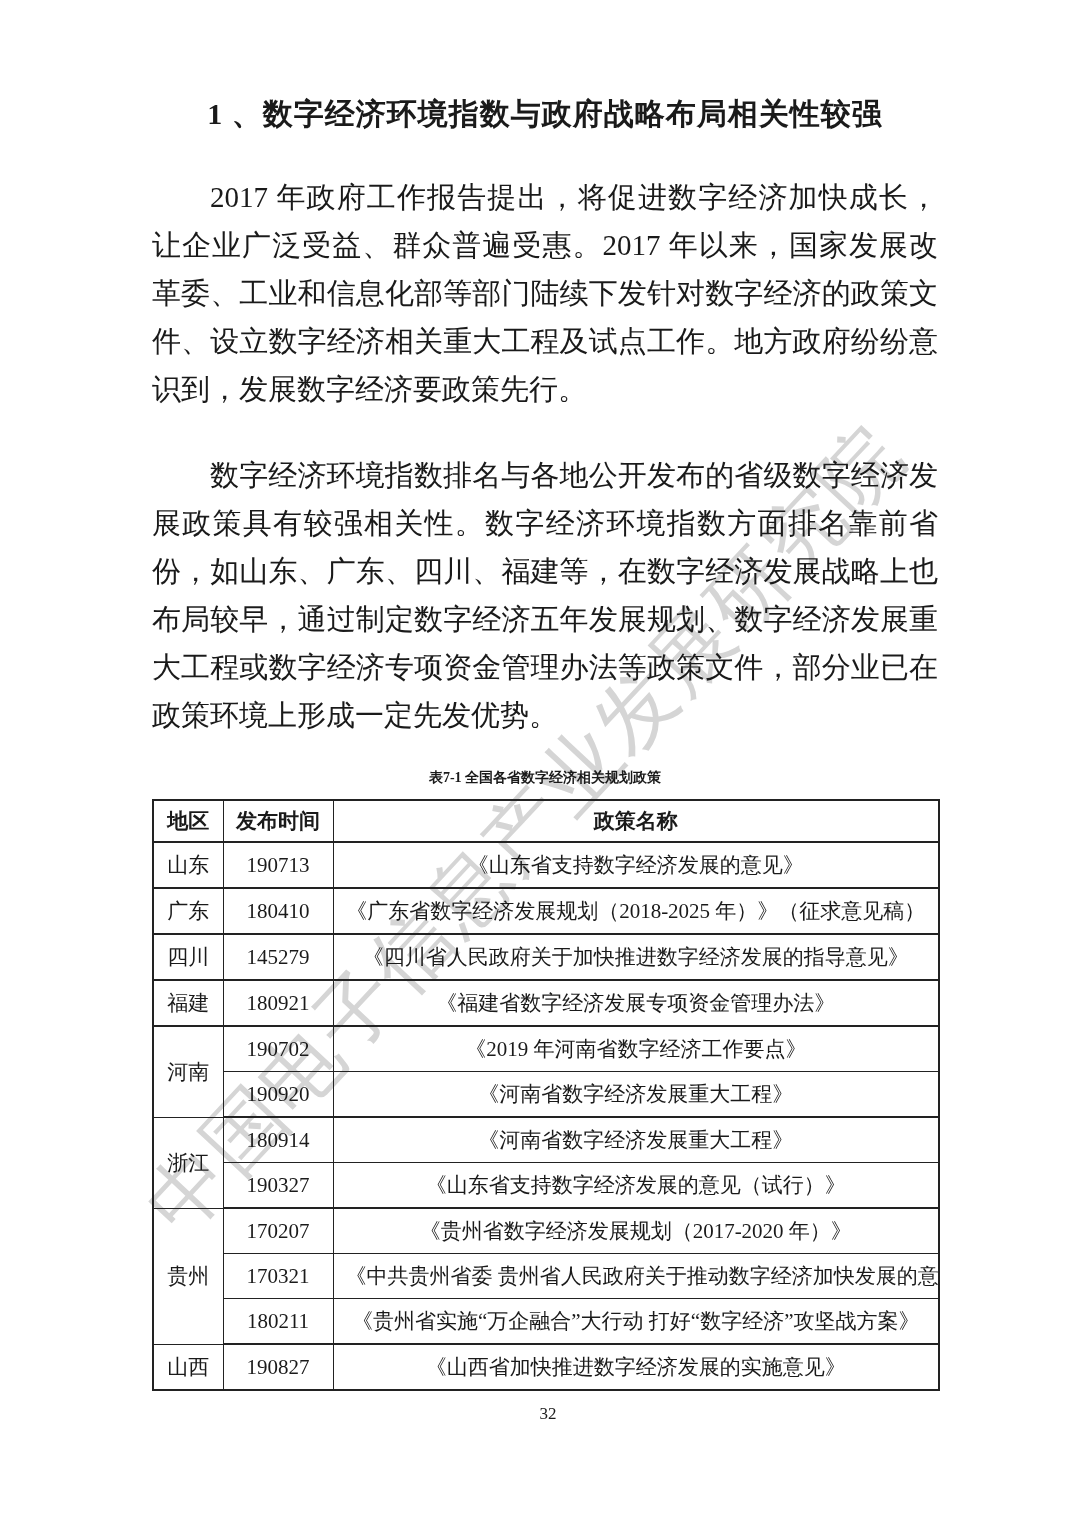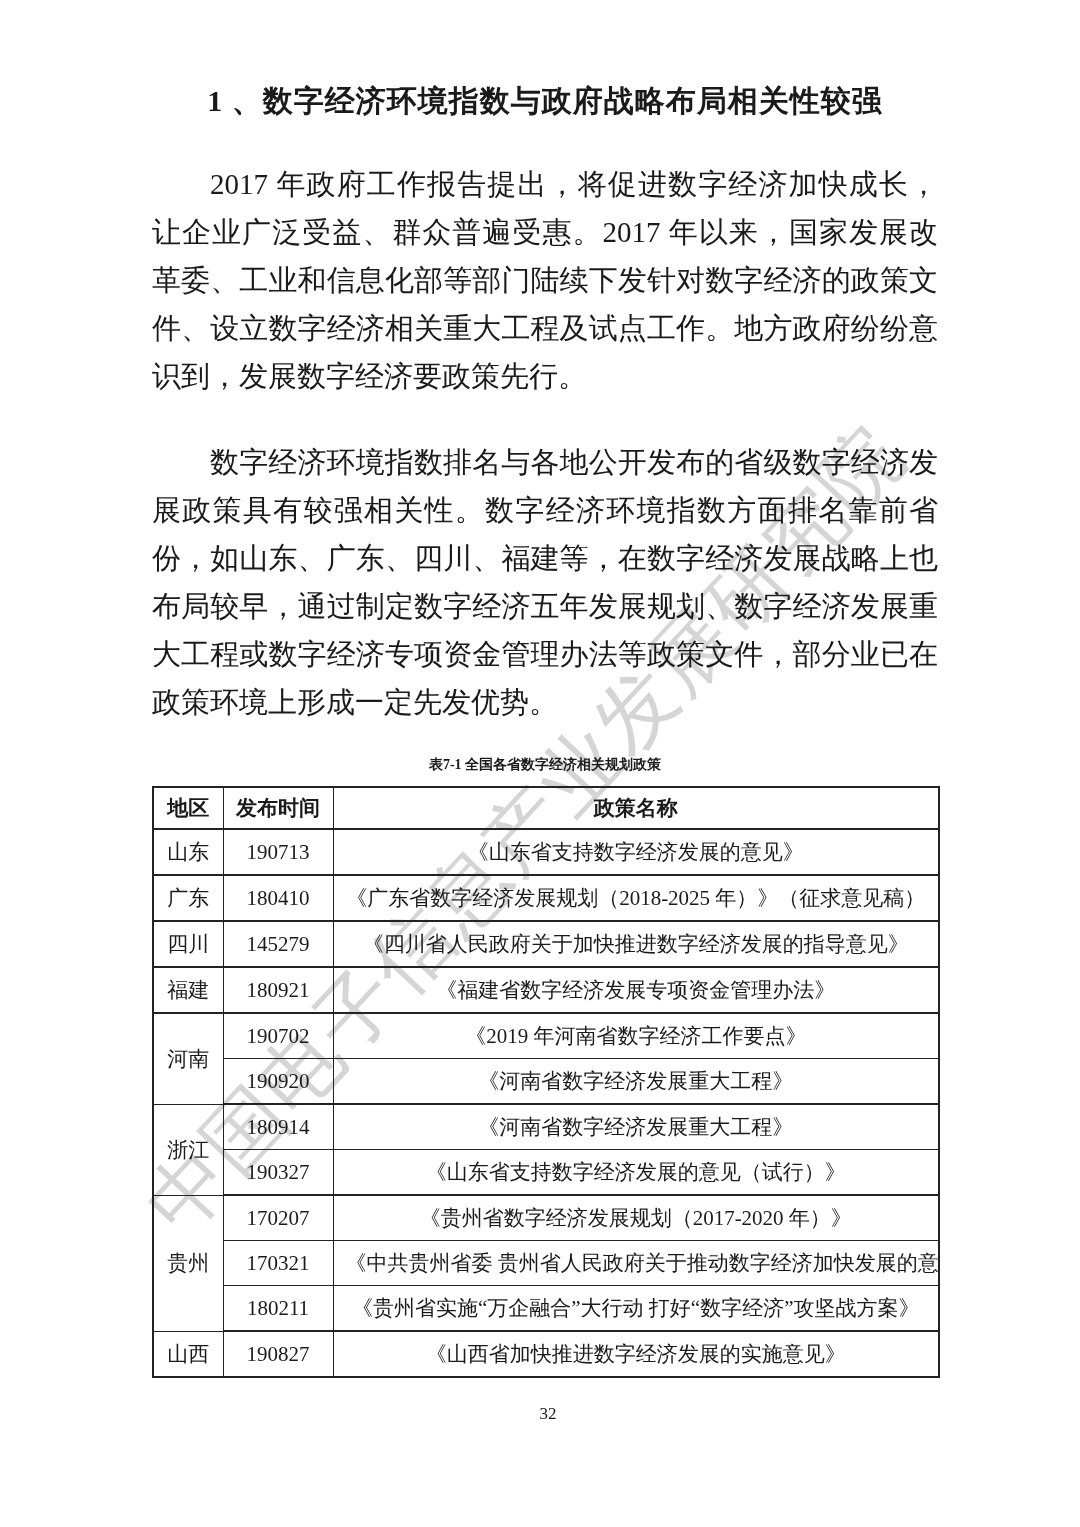--- a/index.html
+++ b/index.html
@@ -27,21 +27,21 @@
     white-space: nowrap;
     z-index: 0;
     user-select: none;
   }
   .content {
     position: relative;
     z-index: 1;
     padding: 0 142px 0 152px;
   }
   .heading {
-    margin: 3px;
+    margin: 16px;
     padding-top: 78px;
     text-align: center;
     font-size: 30px;
     font-weight: 700;
     letter-spacing: 1px;
   }
   .para {
     margin: 0;
     margin-top: 38px;
     font-size: 29px;

